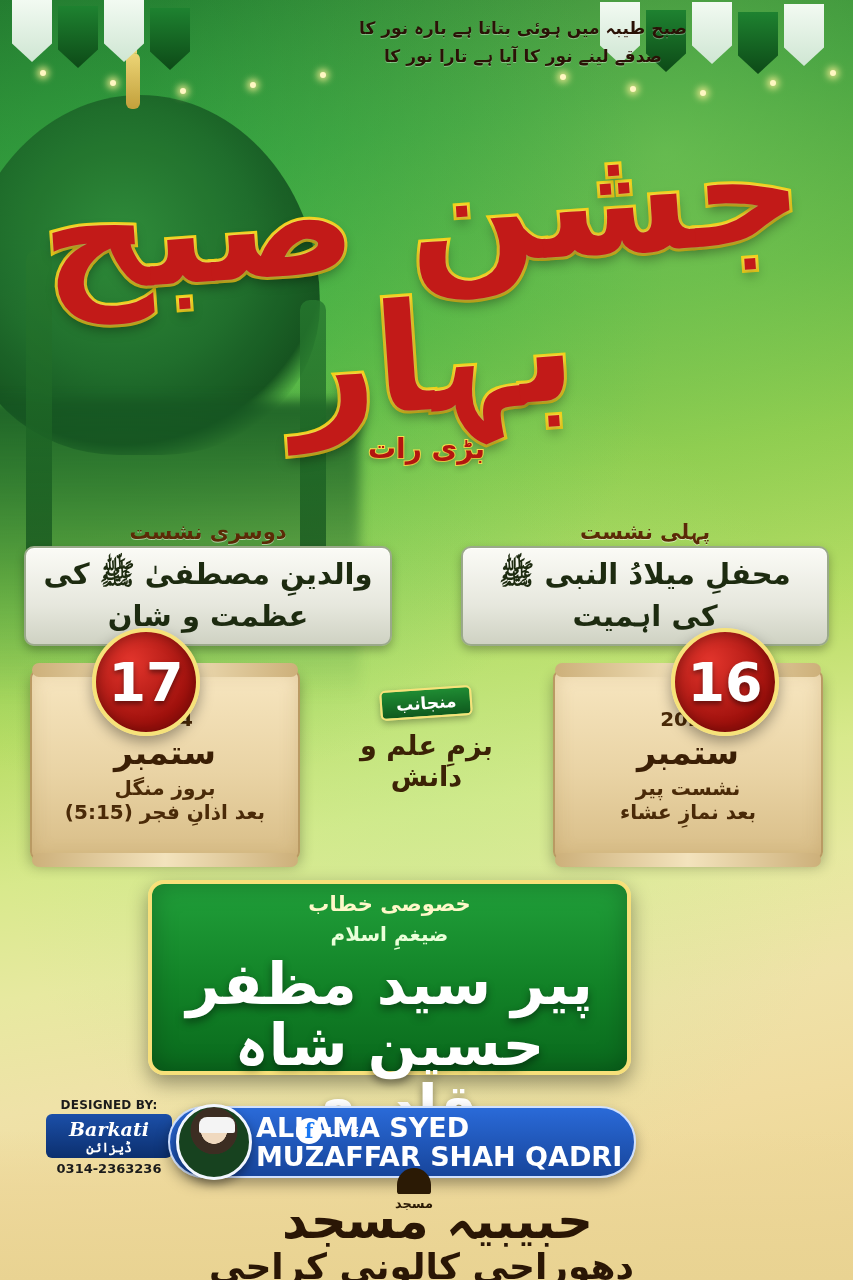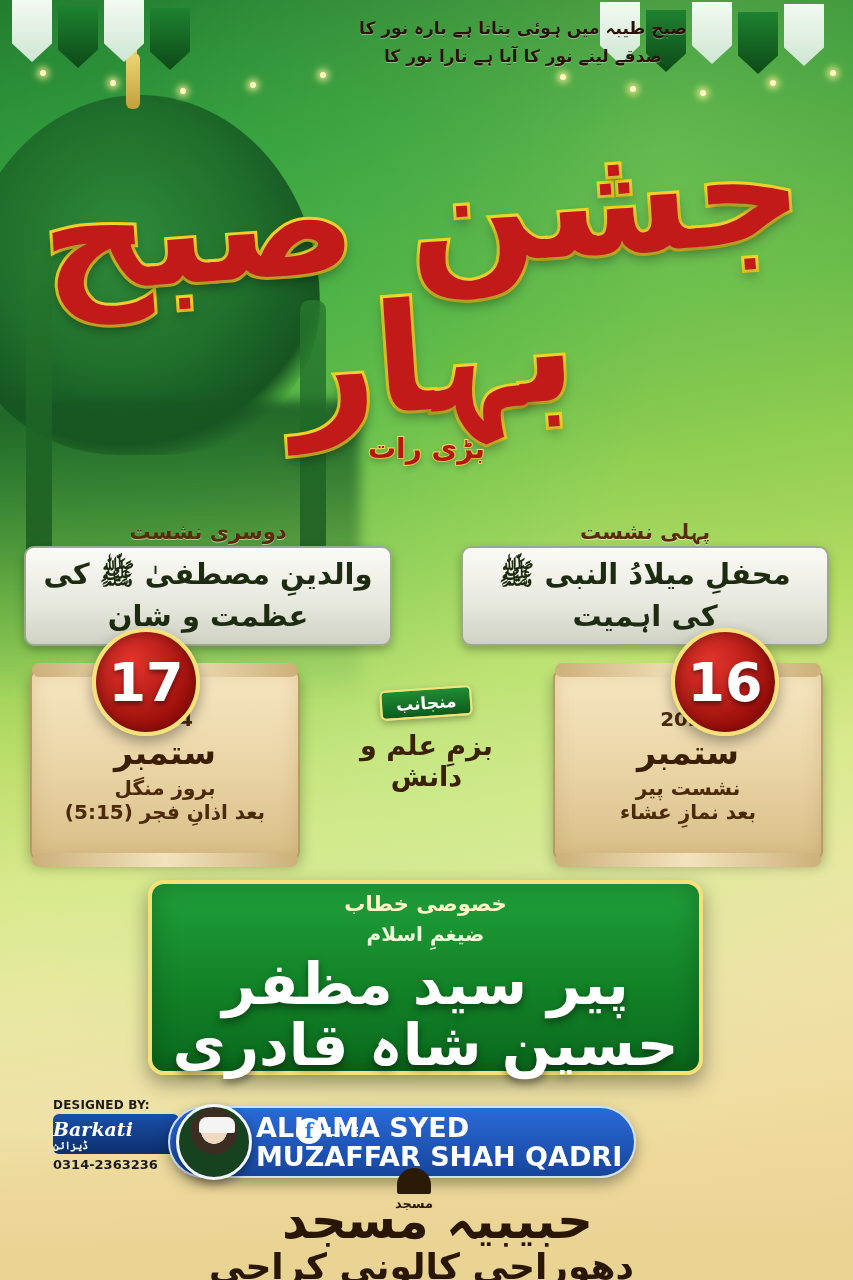--- a/index.html
+++ b/index.html
@@ -152,45 +152,45 @@
     display:inline-block; background:linear-gradient(180deg,#1f8c33,#0f5a1e);
     color:#fff; font-size:17px; font-weight:bold; padding:3px 14px;
     border:2px solid #f6e27a; border-radius:6px; transform:rotate(-4deg);
     box-shadow:0 3px 7px rgba(0,0,0,.3);
   }
   .mid-tag .t1 { margin-top:12px; font-size:27px; font-weight:bold; color:#3b2206; }
   .mid-tag .t2 { font-size:27px; font-weight:bold; color:#3b2206; }
 
   
   .speaker {
-    position:absolute; left:148px; top:880px; width:555px; height:195px;
+    position:absolute; left:148px; top:880px; width:483px; height:195px;
     background: linear-gradient(180deg,#21a03a,#128227 55%,#0a6a1d);
     border:4px solid #f7e07a; border-radius:16px;
     box-shadow:0 8px 20px rgba(0,0,0,.38), inset 0 0 26px rgba(0,0,0,.25);
     direction:rtl; text-align:center; color:#fff;
   }
   .speaker .k { margin-top:8px; font-size:21px; font-weight:bold; color:#fff8c9; }
   .speaker .ttl { font-size:20px; font-weight:bold; color:#eaffd9; margin-top:6px;}
   .speaker .nm {
     font-size:58px; font-weight:bold; line-height:1.05; margin-top:8px;
     text-shadow:0 4px 8px rgba(0,0,0,.45);
   }
 
   
   .designer {
-    position:absolute; left:46px; top:1098px; width:126px; 
-    direction:ltr; color:#1b1b1b;margin-left:7px;
+    position:absolute; left:46px; top:1098px; width:126px; text-align:center;
+    direction:ltr; color:#1b1b1b;
   }
   .designer .hd { font-size:12px; font-weight:bold; letter-spacing:.2px; }
   .designer .logo {
     margin-top:2px; background:linear-gradient(180deg,#1b4fa8,#0c2f6e);
     border-radius:6px; color:#fff; padding:4px 0 3px;
     font-family:"DejaVu Serif","Liberation Serif",serif; font-style:italic; font-size:19px; font-weight:bold;
   }
-  .designer .logo small { display:block; font-size:10px; font-style:normal; }
+  .designer .logo small { display:block; font-size:13px; font-style:normal; }
   .designer .ph { margin-top:3px; font-size:13px; font-weight:bold; }
 
   
   .livebar {
     position:absolute; left:168px; top:1106px; width:468px; height:72px;
     background: linear-gradient(180deg,#2a6ad8,#17459b);
     border-radius:36px; border:2px solid #cfe0ff;
     box-shadow:0 6px 14px rgba(0,0,0,.35);
     display:flex; align-items:center; padding-left:86px;
   }

